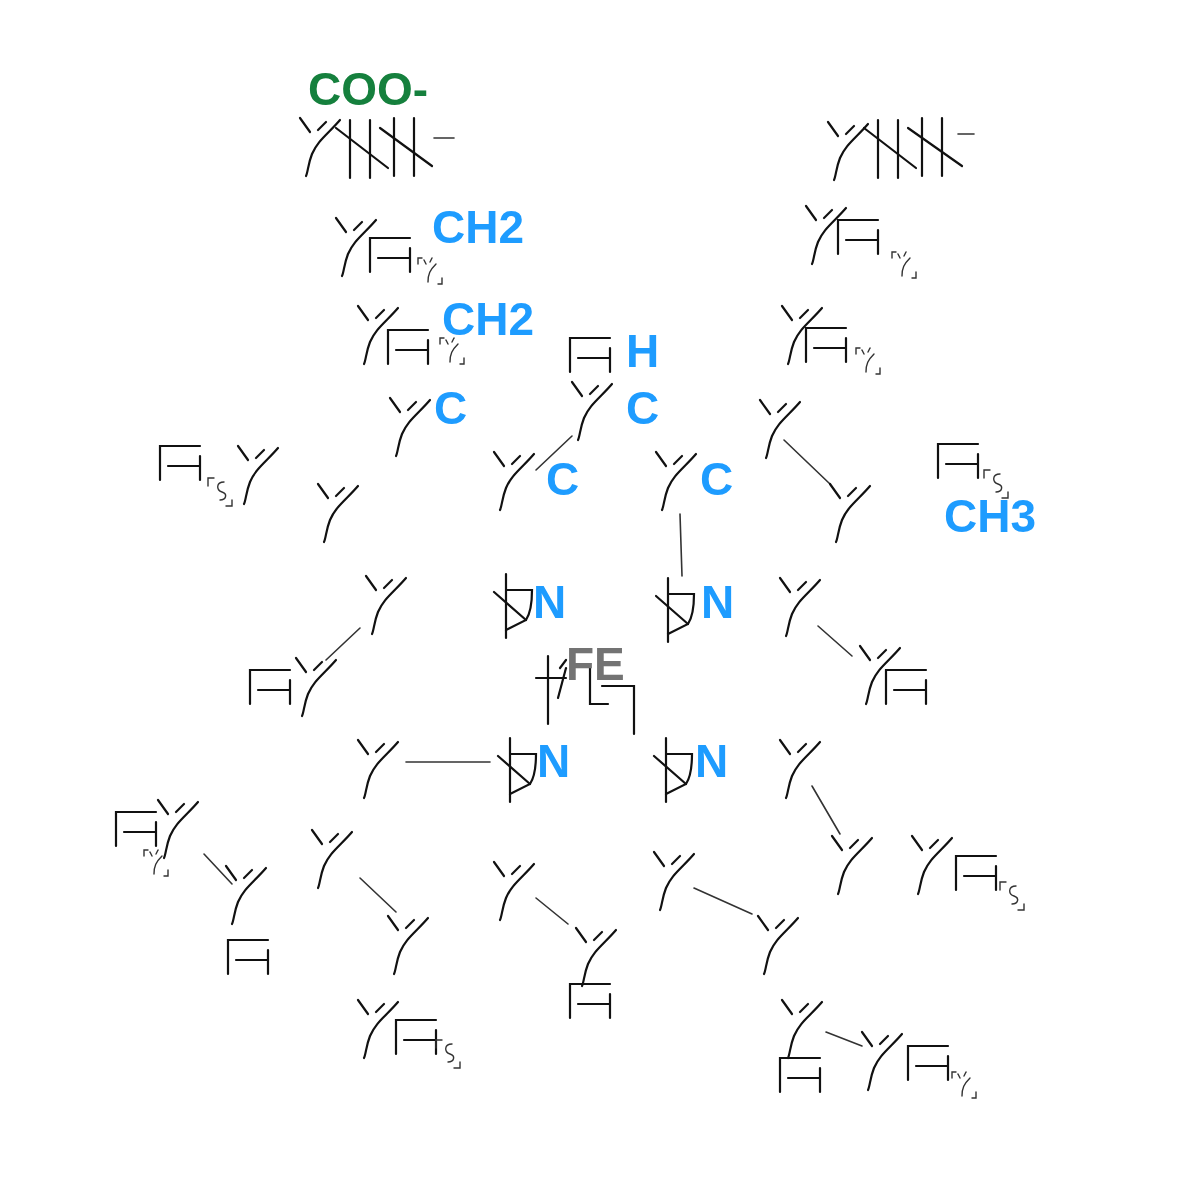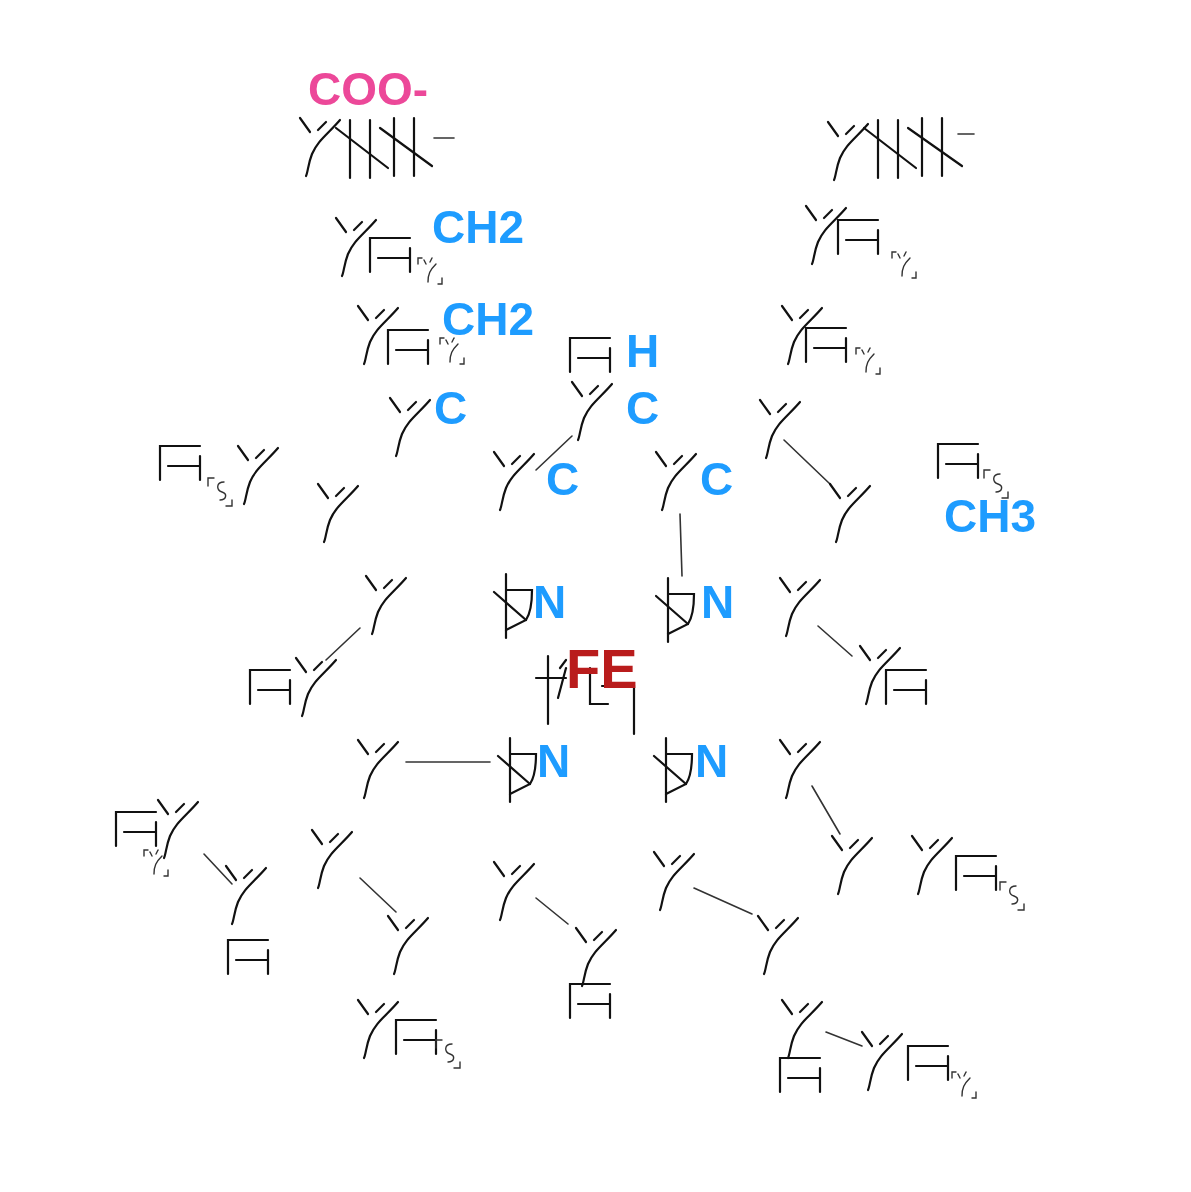--- a/index.html
+++ b/index.html
@@ -167,28 +167,28 @@
         <path d="M0 24 H30" class="stroke"></path>
         <path d="M12 2 V70" class="stroke"></path>
         <path d="M30 14 L22 44" class="stroke"></path>
         <path d="M24 14 L30 6" class="stroke"></path>
         <path d="M54 14 V50 H72" class="stroke"></path>
         <path d="M66 32 H98 V80" class="stroke"></path>
       </g>
   </svg>
 
   <div id="labels-layer">
-    <div class="lbl" style="left: 308px; top: 66px; font-size: 46px; color: #ec4899;">COO-</div>
+    <div class="lbl" style="left: 308px; top: 66px; font-size: 46px; color: #15803d;">COO-</div>
     <div class="lbl" style="left: 432px; top: 204px; font-size: 46px; color: rgb(30, 156, 255);">CH2</div>
     <div class="lbl" style="left: 442px; top: 296px; font-size: 46px; color: rgb(30, 156, 255);">CH2</div>
     <div class="lbl" style="left: 626px; top: 328px; font-size: 46px; color: rgb(30, 156, 255);">H</div>
     <div class="lbl" style="left: 434px; top: 385px; font-size: 46px; color: rgb(30, 156, 255);">C</div>
     <div class="lbl" style="left: 626px; top: 385px; font-size: 46px; color: rgb(30, 156, 255);">C</div>
     <div class="lbl" style="left: 546px; top: 456px; font-size: 46px; color: rgb(30, 156, 255);">C</div>
     <div class="lbl" style="left: 700px; top: 456px; font-size: 46px; color: rgb(30, 156, 255);">C</div>
     <div class="lbl" style="left: 916px; top: 493px; font-size: 46px; color: rgb(30, 156, 255); margin-left: 28px;">CH3</div>
     <div class="lbl" style="left: 533px; top: 579px; font-size: 46px; color: rgb(30, 156, 255);">N</div>
     <div class="lbl" style="left: 701px; top: 579px; font-size: 46px; color: rgb(30, 156, 255);">N</div>
-    <div class="lbl" style="left: 566px; top: 641px; font-size: 56px; color: #b91c1c;">FE</div>
+    <div class="lbl" style="left: 566px; top: 641px; font-size: 46px; color: #737373;">FE</div>
     <div class="lbl" style="left: 537px; top: 738px; font-size: 46px; color: rgb(30, 156, 255);">N</div>
     <div class="lbl" style="left: 695px; top: 738px; font-size: 46px; color: rgb(30, 156, 255);">N</div>
   </div>
 </div>
 
 </body></html>

